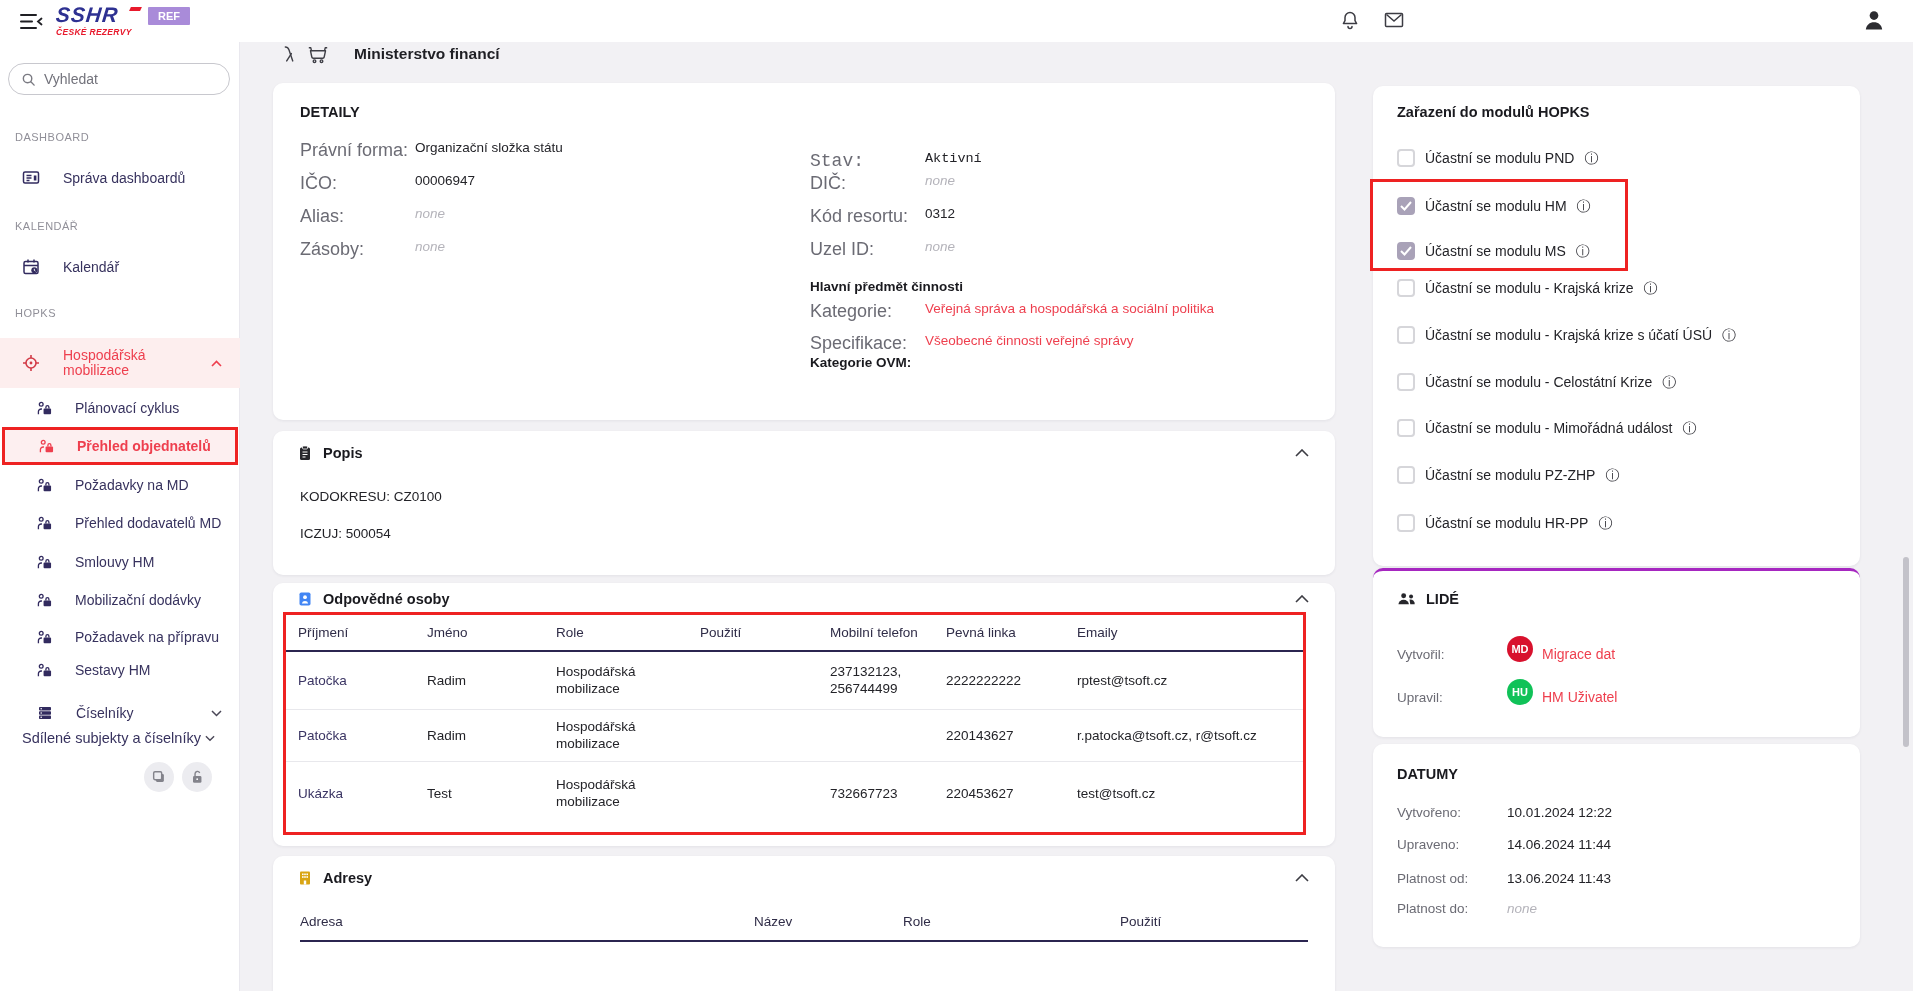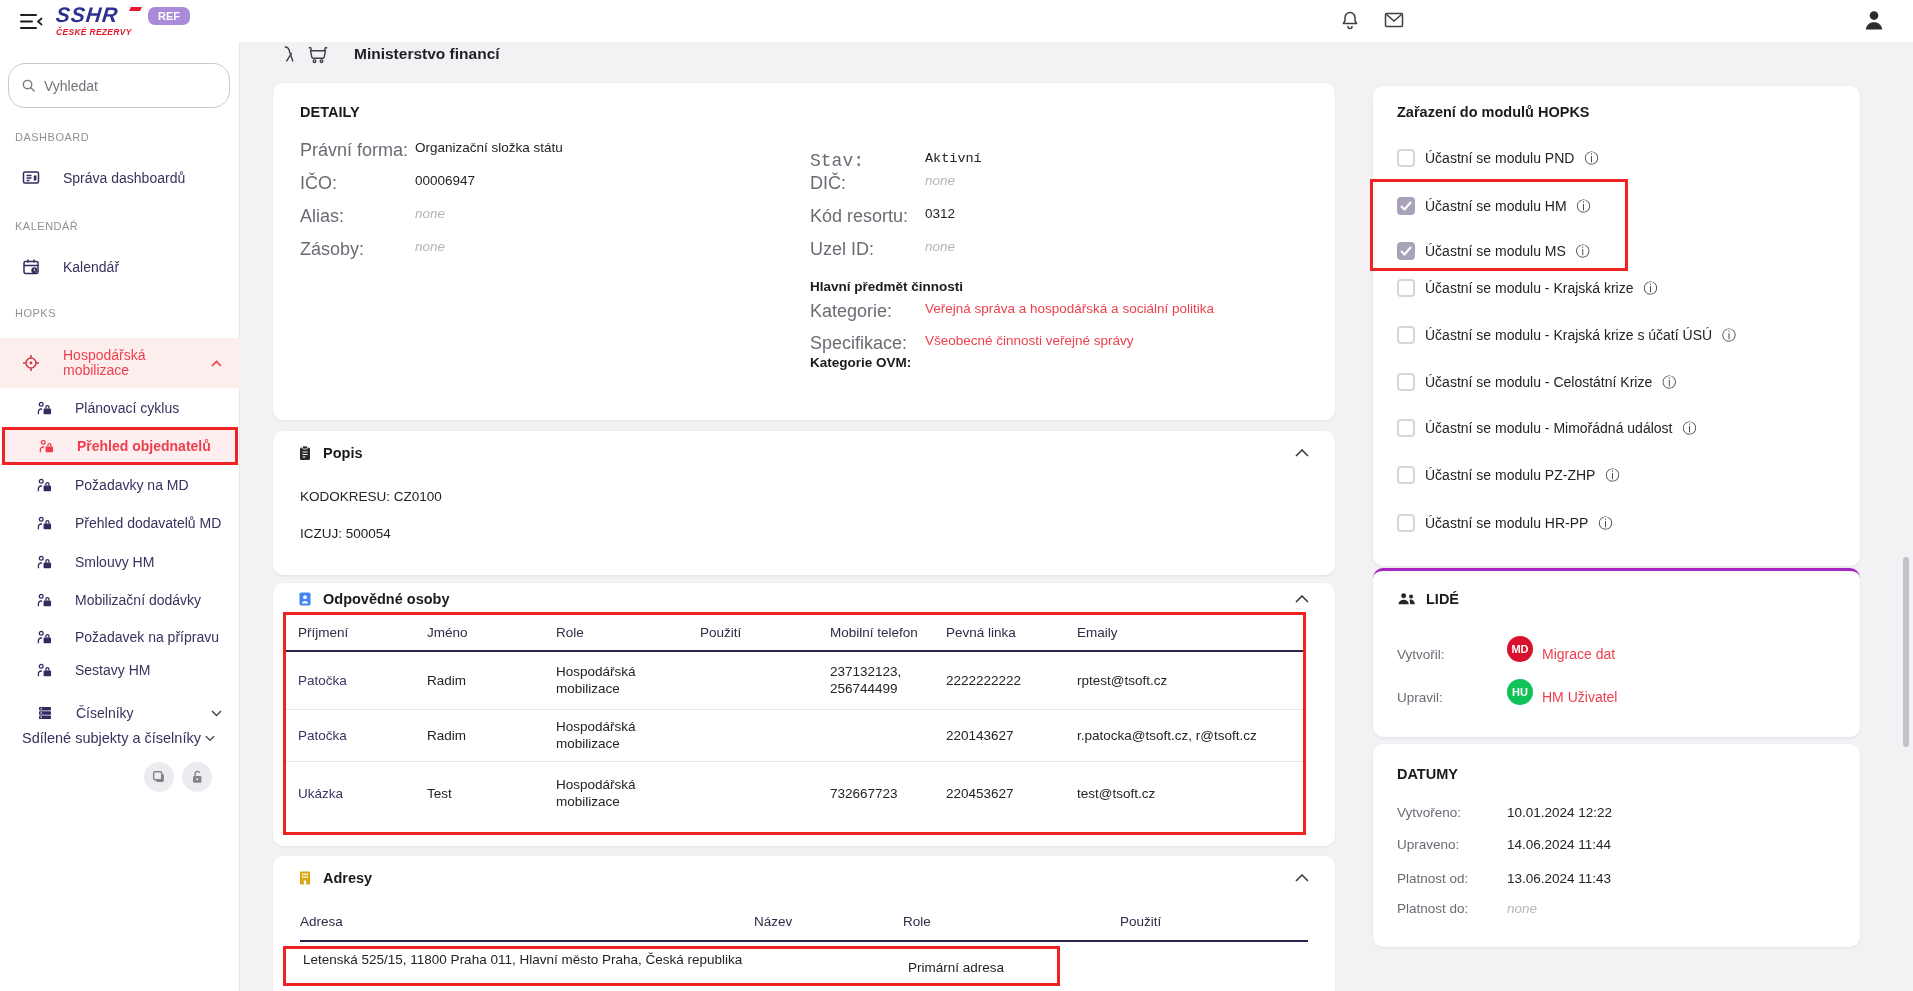--- a/index.html
+++ b/index.html
@@ -10,32 +10,32 @@
   }
   svg { display:block; }
 
   
   .topbar { position:absolute; left:0; top:0; width:1913px; height:42px; background:#fff; z-index:30; }
   .hamburger { position:absolute; left:20px; top:13px; width:24px; height:17px; cursor:pointer; }
   .logo { position:absolute; left:56px; top:4px; width:100px; }
   .logo-main { font-style:italic; font-weight:900; font-size:21px; letter-spacing:1px; color:#2e3192; transform:skewX(-6deg); line-height:22px; }
   .logo-dash { position:absolute; left:74px; top:3px; width:11px; height:4px; background:#e8192c; transform:skewX(-25deg); }
   .logo-sub { font-style:italic; font-weight:bold; font-size:8.5px; color:#e8192c; letter-spacing:.3px; margin-top:1px; }
-  .env-badge { position:absolute; left:148px; top:7px; background:#a98bd9; color:#fff; font-size:11px; font-weight:bold; padding:3px 10px; border-radius:7px; }
+  .env-badge { position:absolute; left:148px; top:7px; background:#a98bd9; color:#fff; font-size:11px; font-weight:bold; padding:3px 10px; border-radius:1px; }
   .top-icon { position:absolute; top:10px; width:20px; height:20px; cursor:pointer; }
   .bell { left:1340px; }
   .mail { left:1384px; top:12px; }
   .role-pill { position:absolute; left:1425px; top:6px; width:424px; height:30px; border:1px solid #c8c8ce; border-radius:16px;
     display:flex; align-items:center; justify-content:space-between; padding:0 16px; background:#fff; cursor:pointer; }
   .role-pill span { font-size:13.5px; color:#2b2b31; white-space:nowrap; }
   .avatar-btn { position:absolute; left:1862px; top:8px; width:24px; height:24px; cursor:pointer; }
 
   
   .sidebar { position:absolute; left:0; top:42px; width:240px; bottom:0; background:#fff; border-right:1px solid #e9e8ee; z-index:20; }
-  .search-box { position:absolute; left:8px; top:21px; width:222px; height:45px; border:1px solid #c8c8ce; border-radius:17px;
+  .search-box { position:absolute; left:8px; top:21px; width:222px; height:32px; border:1px solid #c8c8ce; border-radius:17px;
     display:flex; align-items:center; padding:0 12px; gap:8px; background:#fff; }
   .search-box input { border:none; outline:none; font-size:14px; color:#3a3a40; width:160px; font-family:inherit; background:transparent; }
   .search-box input::placeholder { color:#72727b; }
   .side-label { position:absolute; left:15px; font-size:11px; letter-spacing:.5px; color:#908f98; font-weight:500; }
   .side-item { position:absolute; left:0; width:240px; height:30px; display:flex; align-items:center; gap:23px; color:#37325e; cursor:pointer; padding-left:22px; font-size:14px; }
   .side-item .ic { flex:0 0 auto; }
   .sub-item { padding-left:37px; }
   .hm-active { height:50px; background:#fdeeee; color:#ee3f4e; font-size:14px; }
   .hm-active .hm-text { width:150px; line-height:15px; }
   .hm-active .chev { position:absolute; right:18px; color:#ee3f4e; }
@@ -518,24 +518,20 @@
           <path d="M1 7l6-6 6 6"></path>
         </svg>
       </div>
 
     <div class="a-col" style="left:27px; top:58px;">Adresa</div>
     <div class="a-col" style="left:481px; top:58px;">Název</div>
     <div class="a-col" style="left:630px; top:58px;">Role</div>
     <div class="a-col" style="left:847px; top:58px;">Použití</div>
     <div class="a-underline"></div>
 
-    <div class="addr-row annot">
-      <div class="addr-text">Letenská 525/15, 11800 Praha 011, Hlavní město Praha, Česká republika</div>
-      <div class="addr-role">Primární adresa</div>
-    </div>
   </div>
 
   <div class="card" style="left:1133px; top:44px; width:487px; height:480px; overflow:visible;">
     <div class="card-title" style="position:absolute; left:24px; top:18px;">Zařazení do modulů HOPKS</div>
 
     <div class="mod-row" style="top:60px;">
       <span class="cb"></span>
       <span class="mod-label">Účastní se modulu PND</span>
       <span class="info-i">ⓘ</span>
     </div>

